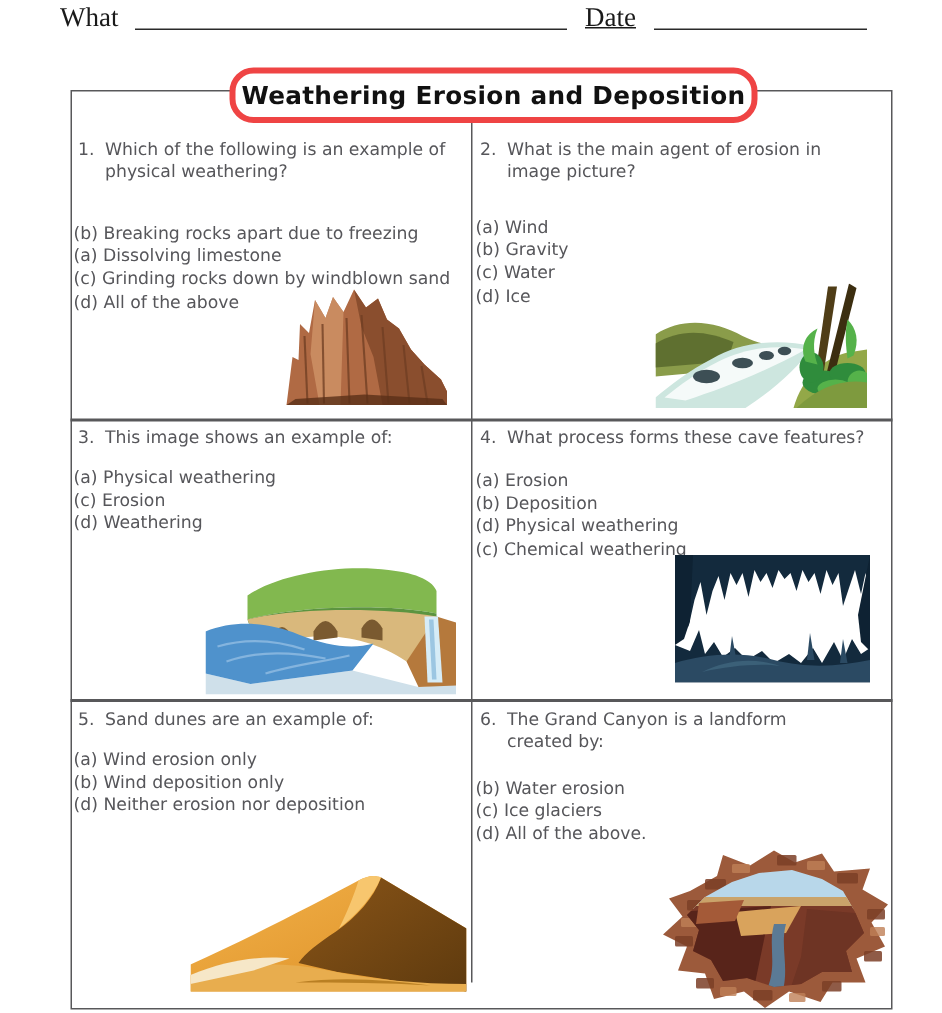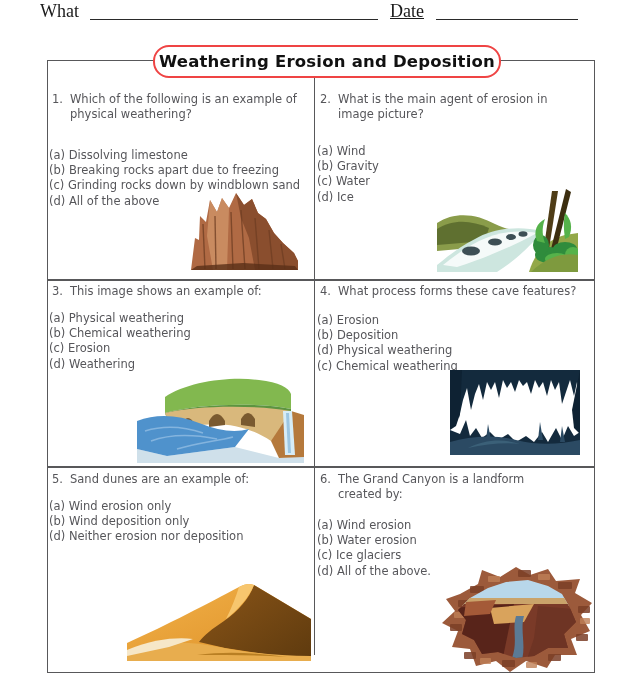--- a/index.html
+++ b/index.html
@@ -11,21 +11,21 @@
   
   .hdr-label{
     position:absolute;top:1px;
     font-family:"Liberation Serif","DejaVu Serif",serif;
     font-size:18px;color:#1a1a1a;
   }
   .hdr-line{position:absolute;top:19px;border-bottom:1.3px solid #2a2a2a;height:0;}
   
   .title-pill{
     position:absolute;left:153px;top:45px;width:344px;height:29px;
-    background:#ffffff;border:2px solid #ef4444;border-radius:16px;
+    background:#ffffff;border:4px solid #ef4444;border-radius:16px;
     display:flex;align-items:center;justify-content:center;z-index:5;
   }
   .title-pill span{
     font-weight:bold;font-size:16.5px;color:#111;letter-spacing:.2px;
   }
   
   .sheet-box{
     position:absolute;left:47px;top:60px;width:548px;height:613px;
     box-sizing:border-box;border:1.5px solid #58585a;background:transparent;
   }
@@ -57,22 +57,22 @@
 <div class="sheet-box"></div>
 <div class="v-divider"></div>
 <div class="h-divider h1"></div>
 <div class="h-divider h2"></div>
 
 <div class="q-block" style="left:52px;top:92px;width:256px;">
   <span class="q-num">1.</span>
   <span class="q-text">Which of the following is an example of physical weathering?</span>
 </div>
 <div class="opts" style="left:49px;top:148px;">
+  <div class="opt">(b) Breaking rocks apart due to freezing</div>
   <div class="opt">(a) Dissolving limestone</div>
-  <div class="opt">(b) Breaking rocks apart due to freezing</div>
   <div class="opt">(c) Grinding rocks down by windblown sand</div>
   <div class="opt">(d) All of the above</div>
 </div>
 <div class="fig" style="left:183px;top:190px;">
   <svg width="122" height="82" viewBox="0 0 122 82">
     <path d="M8,80 L12,48 L16,50 L17,26 L23,32 L27,10 L34,22 L39,8 L46,18 L53,3 L61,15 L69,9 L75,23 L83,29 L91,43 L100,53 L111,63 L115,71 L115,80 Z" fill="#b06a44"></path>
     <path d="M53,3 L61,15 L69,9 L75,23 L83,29 L91,43 L100,53 L111,63 L115,71 L115,80 L72,80 L66,48 L58,28 Z" fill="#8a4e2e"></path>
     <path d="M27,10 L34,22 L39,8 L46,18 L44,80 L30,80 L24,46 Z" fill="#cf9468" opacity="0.8"></path>
     <g stroke="#6e3d22" stroke-width="1.4" opacity="0.75">
       <path d="M20,34 L22,79"></path>
@@ -126,21 +126,20 @@
     <path d="M94,83 Q116,62 141,66 L141,83 Z" fill="#7e9a3e"></path>
   </svg>
 </div>
 
 <div class="q-block" style="left:52px;top:284px;width:256px;">
   <span class="q-num">3.</span>
   <span class="q-text">This image shows an example of:</span>
 </div>
 <div class="opts" style="left:49px;top:311px;">
   <div class="opt">(a) Physical weathering</div>
-  <div class="opt">(b) Chemical weathering</div>
   <div class="opt">(c) Erosion</div>
   <div class="opt">(d) Weathering</div>
 </div>
 <div class="fig" style="left:137px;top:369px;">
   <svg width="167" height="94" viewBox="0 0 167 94">
     <path d="M0,80 L30,87 L98,78 L142,89 L167,87 L167,94 L0,94 Z" fill="#cfe0ea"></path>
     <path d="M28,28 C50,13 92,7 122,11 C142,13 152,19 154,25 L154,40 C120,33 60,35 28,44 Z" fill="#82b84f"></path>
     <path d="M28,44 C60,35 120,33 154,40 L154,46 C118,40 62,42 30,50 Z" fill="#5c9440"></path>
     <path d="M28,44 C60,36 120,36 154,42 L154,66 L134,72 C102,50 62,52 36,64 Z" fill="#d9b87c"></path>
     <g fill="#7a5a30">
@@ -215,21 +214,20 @@
     <path d="M0,73 C26,62 50,60 66,62 L42,70 L0,79 Z" fill="#f6e7c8"></path>
     <path d="M70,78 C100,74 130,76 160,80 C130,78 100,78 70,78 Z" fill="#b97f23"></path>
   </svg>
 </div>
 
 <div class="q-block" style="left:320px;top:472px;width:215px;">
   <span class="q-num">6.</span>
   <span class="q-text">The Grand Canyon is a landform created by:</span>
 </div>
 <div class="opts" style="left:317px;top:518px;">
-  <div class="opt">(a) Wind erosion</div>
   <div class="opt">(b) Water erosion</div>
   <div class="opt">(c) Ice glaciers</div>
   <div class="opt">(d) All of the above.</div>
 </div>
 <div class="fig" style="left:430px;top:562px;">
   <svg width="168" height="113" viewBox="0 0 168 113">
     <path d="M30,32 L48,22 L52,8 L70,15 L86,5 L100,13 L118,7 L126,19 L150,17 L145,31 L162,41 L151,53 L160,69 L141,77 L147,93 L125,93 L117,106 L96,99 L80,110 L66,99 L46,104 L40,87 L22,85 L28,69 L12,61 L25,49 L16,37 Z" fill="#9c5a3b"></path>
     <g fill="#7c3f27" opacity="0.85">
       <rect x="40" y="24" width="14" height="7" rx="1"></rect>
       <rect x="88" y="8" width="13" height="7" rx="1"></rect>

